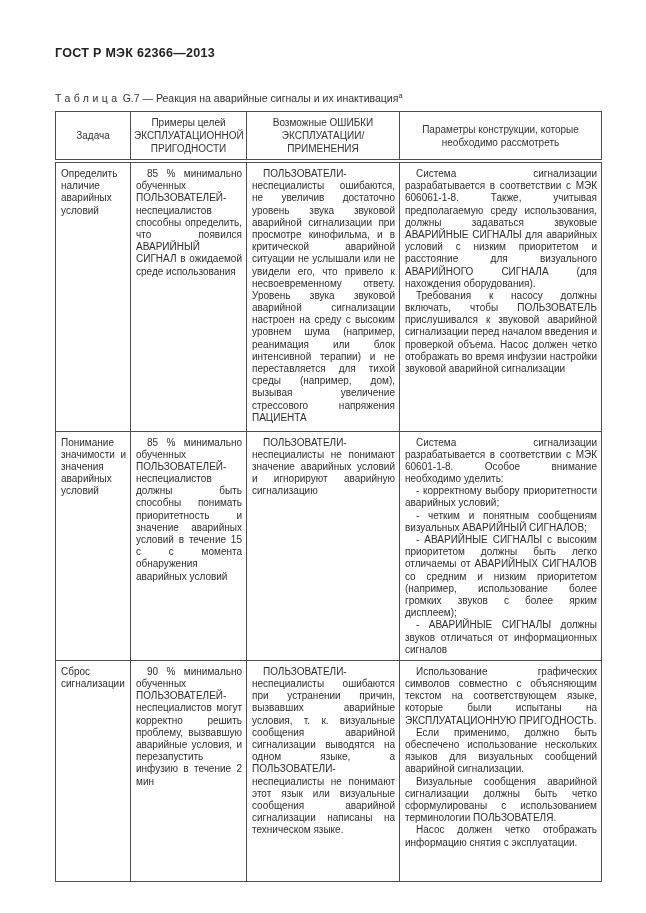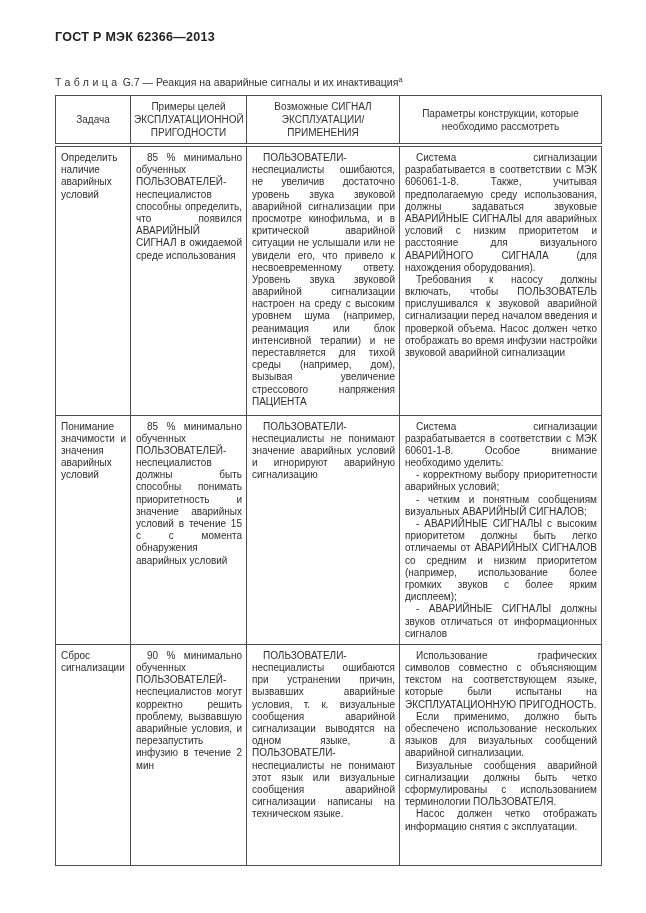--- a/index.html
+++ b/index.html
@@ -11,21 +11,21 @@
     width: 646px;
     height: 913px;
     font-family: "Liberation Sans", sans-serif;
     color: #2e2e2e;
     overflow: hidden;
   }
   .page {
     box-sizing: border-box;
     width: 646px;
     height: 913px;
-    padding: 30px 45px 0 55px;
+    padding: 46px 45px 0 55px;
     position: relative;
   }
   .doc-code {
     font-weight: bold;
     font-size: 12.5px;
     letter-spacing: 0.3px;
     color: #222;
   }
   .table-caption {
     margin-top: 32px;
@@ -95,21 +95,21 @@
     <colgroup>
       <col style="width:75px">
       <col style="width:116px">
       <col style="width:153px">
       <col style="width:202px">
     </colgroup>
     <thead>
       <tr>
         <th>Задача</th>
         <th>Примеры целей ЭКСПЛУАТАЦИОННОЙ ПРИГОДНОСТИ</th>
-        <th>Возможные СИГНАЛ ЭКСПЛУАТАЦИИ/ ПРИМЕНЕНИЯ</th>
+        <th>Возможные ОШИБКИ ЭКСПЛУАТАЦИИ/ ПРИМЕНЕНИЯ</th>
         <th>Параметры конструкции, которые необходимо рассмотреть</th>
       </tr>
     </thead>
     <tbody>
       <tr class="r1">
         <td class="c-task">
           <p>Определить наличие аварийных условий</p>
         </td>
         <td class="c-goal">
           <p class="ind">85 % минимально обученных ПОЛЬЗОВАТЕЛЕЙ-неспециалистов способны определить, что появился АВАРИЙНЫЙ СИГНАЛ в ожидаемой среде использования</p>

